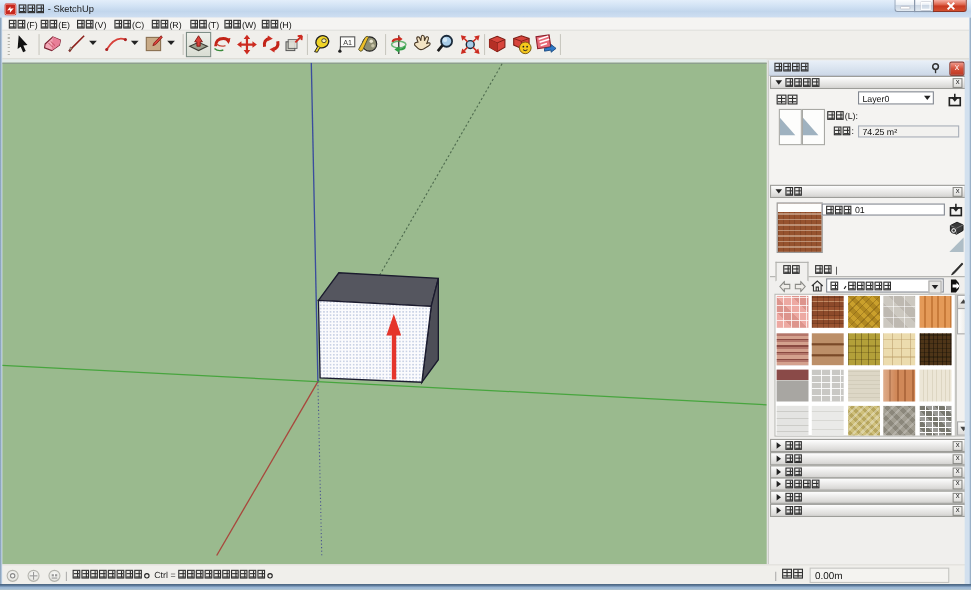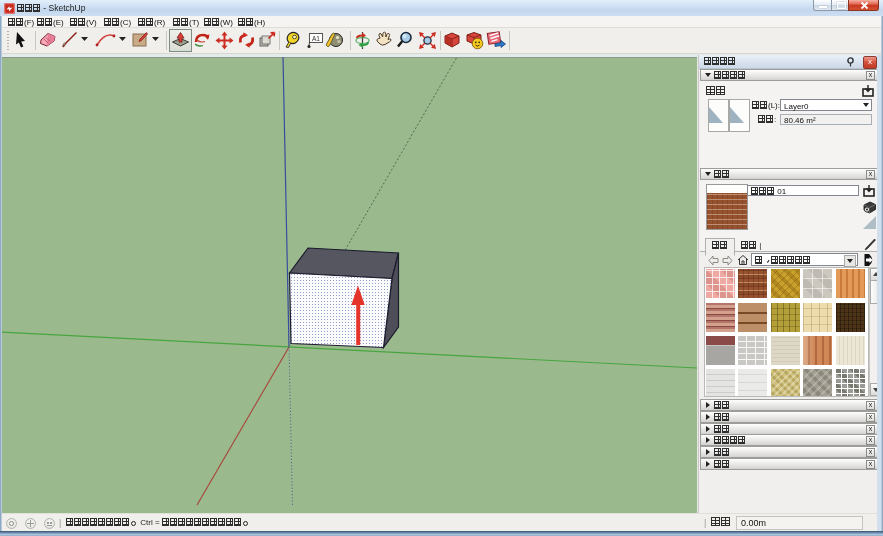--- a/index.html
+++ b/index.html
@@ -300,27 +300,27 @@
         <rect x="1" y="4" width="10" height="7" fill="none" stroke="#222" stroke-width="1.6"></rect>
         <path d="M6 0 L6 6 M3.5 3.5 L6 6.5 L8.5 3.5" stroke="#222" stroke-width="1.4" fill="none"></path>
       </svg>
     <div class="abs" style="left:9px;top:44px;width:19px;height:31px;border:1px solid #a8a8a4;background:#fdfdfc;"><svg width="17" height="29">
           <polygon points="0,7 14,23 0,23" fill="#9fb2c0"></polygon>
         </svg></div>
     <div class="abs" style="left:30px;top:44px;width:19px;height:31px;border:1px solid #a8a8a4;background:#fdfdfc;"><svg width="17" height="29">
           <polygon points="0,7 14,23 0,23" fill="#9fb2c0"></polygon>
         </svg></div>
     <span class="abs" style="left:53px;top:46px;font-size:8px;color:#111"><span class="c"></span><span class="c"></span>(L):</span>
-    <div class="fld" style="left:81px;top:44px;width:92px;height:12px;">
+    <div class="fld" style="left:81px;top:28px;width:69px;height:12px;">
         <span style="position:absolute;left:3px;top:2px">Layer0</span>
       <span style="position:absolute;right:2px;top:3px;width:0;height:0;border-top:4px solid #222;border-left:3.5px solid transparent;border-right:3.5px solid transparent;"></span>
       </div>
     <span class="abs" style="left:59px;top:60px;font-size:8px;color:#111"><span class="c"></span><span class="c"></span>:</span>
     <div class="fld" style="left:81px;top:59px;width:92px;height:11px;background:#f2f1ef;border-color:#a8aeb8">
-        <span style="position:absolute;left:3px;top:1px">80.46 m²</span>
+        <span style="position:absolute;left:3px;top:1px">74.25 m²</span>
       </div>
     <div class="shead" style="top:113px"><span class="tri-d"></span><span class="c"></span><span class="c"></span><span class="xbtn">x</span></div>
     <div class="abs" style="left:1px;top:125px;width:180px;height:71px;background:#f4f3f1;"></div>
     <div class="abs" style="left:7px;top:129px;width:40px;height:44px;border:1px solid #999;background:linear-gradient(180deg,#fdfdfc 0 8px,transparent 8px),
       repeating-linear-gradient(180deg,transparent 0 4px,rgba(228,206,186,.5) 4px 5px),
       repeating-linear-gradient(90deg,rgba(80,35,15,.22) 0 1px,transparent 1px 5px),
       linear-gradient(#96522e,#96522e);"></div>
     <div class="fld" style="left:48px;top:130px;width:112px;height:11px;">
         <span style="position:absolute;left:3px;top:1px"><span class="c"></span><span class="c"></span><span class="c"></span> 01</span>
       </div>

